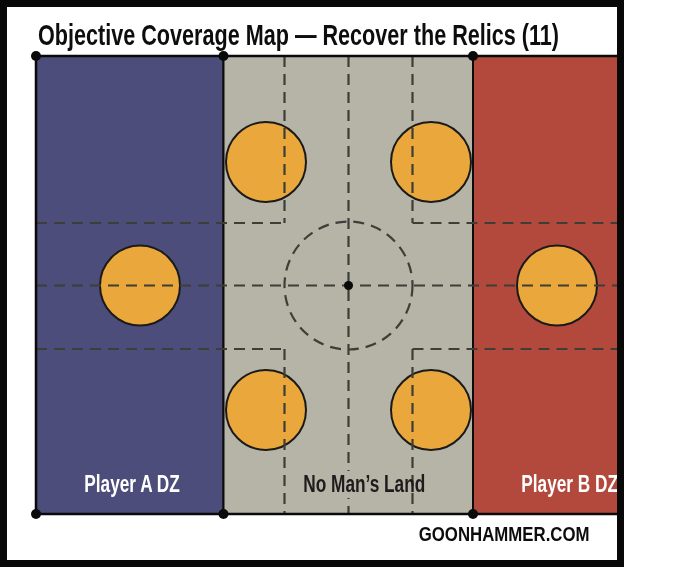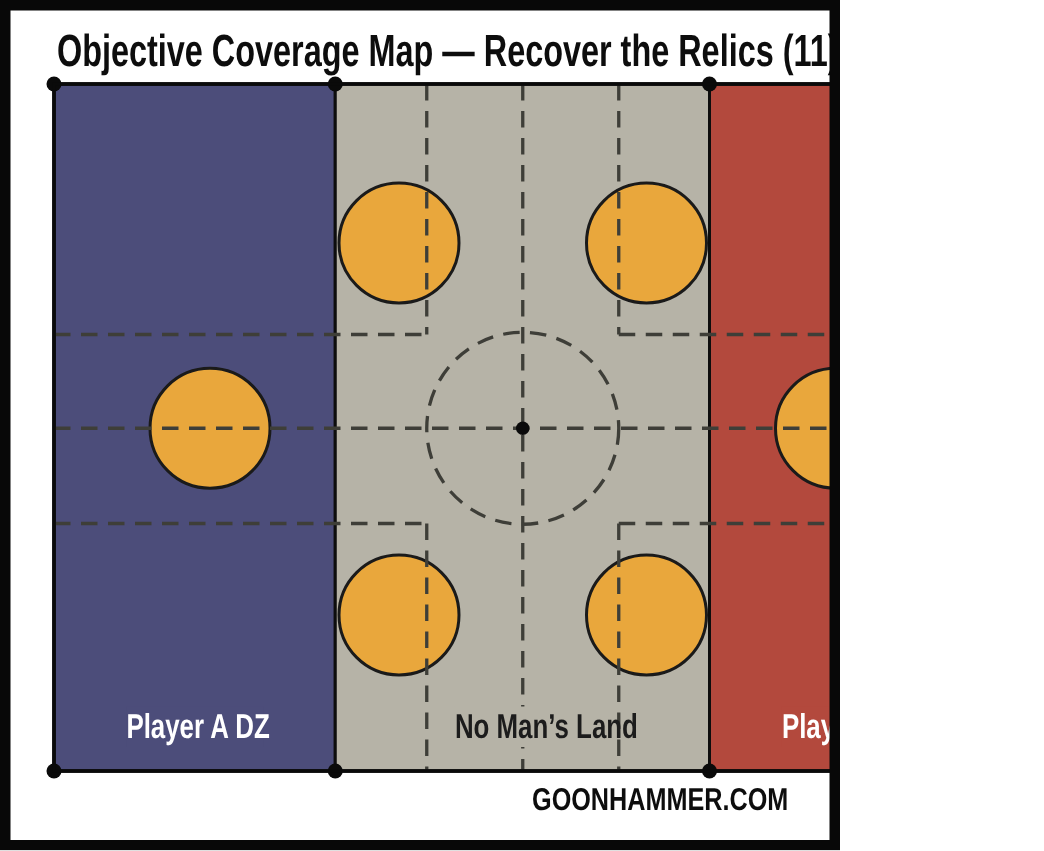--- a/index.html
+++ b/index.html
@@ -4,21 +4,21 @@
 <style>
   html, body { margin: 0; padding: 0; }
   body {
     width: 696px; height: 567px;
     background: #ffffff;
     font-family: "Liberation Sans", sans-serif;
     overflow: hidden;
   }
   .frame {
     position: relative;
-    width: 560px; height: 567px;
+    width: 624px; height: 567px;
     background: #ffffff;
     overflow: hidden;
   }
   .border-overlay {
     position: absolute; inset: 0;
     border: 7px solid #080808;
     pointer-events: none;
     z-index: 6;
   }
   #map-svg {

